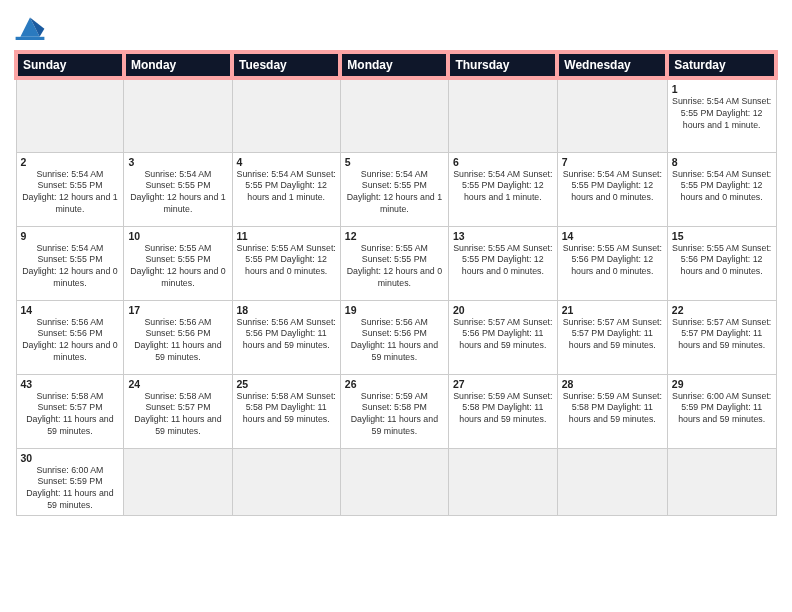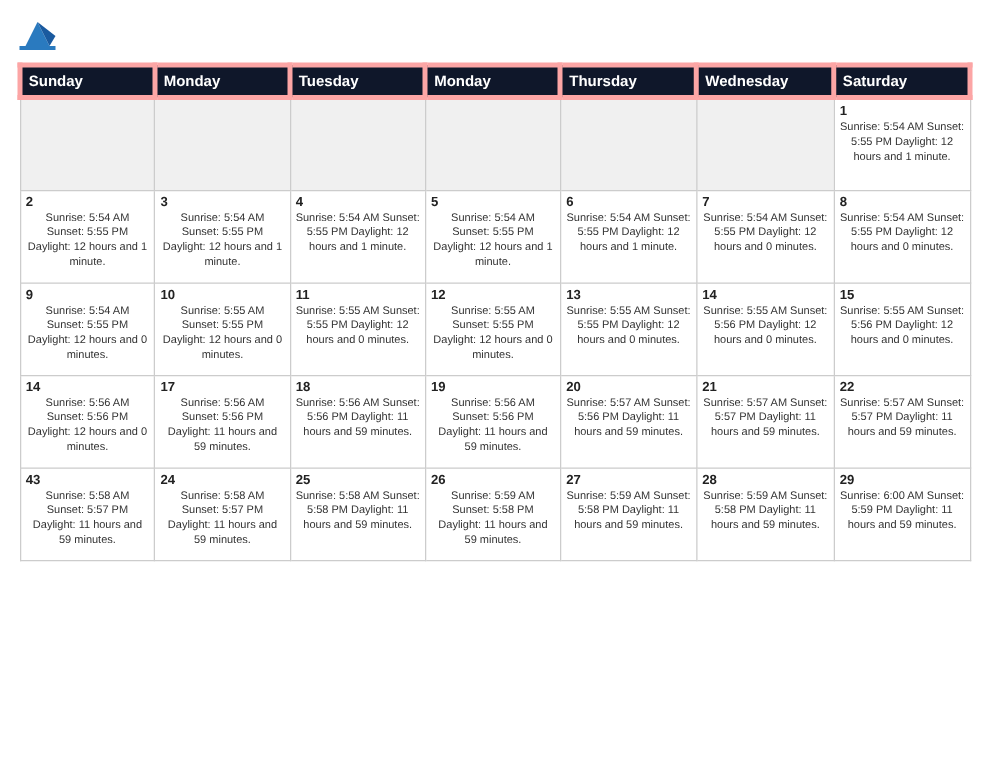--- a/index.html
+++ b/index.html
@@ -315,15 +315,29 @@
 Sunset: 5:58 PM
 Daylight: 11 hours and 59 minutes.</div>
           </td>
           <td>
             <span class="day-num">29</span>
             <div class="day-info">Sunrise: 6:00 AM
 Sunset: 5:59 PM
 Daylight: 11 hours and 59 minutes.</div>
           </td>
         </tr>
+        <tr>
+          <td class="last-row">
+            <span class="day-num">30</span>
+            <div class="day-info">Sunrise: 6:00 AM
+Sunset: 5:59 PM
+Daylight: 11 hours and 59 minutes.</div>
+          </td>
+          <td class="last-row empty"></td>
+          <td class="last-row empty"></td>
+          <td class="last-row empty"></td>
+          <td class="last-row empty"></td>
+          <td class="last-row empty"></td>
+          <td class="last-row empty"></td>
+        </tr>
       </tbody>
   </table>
 </div>
 
 </body></html>

